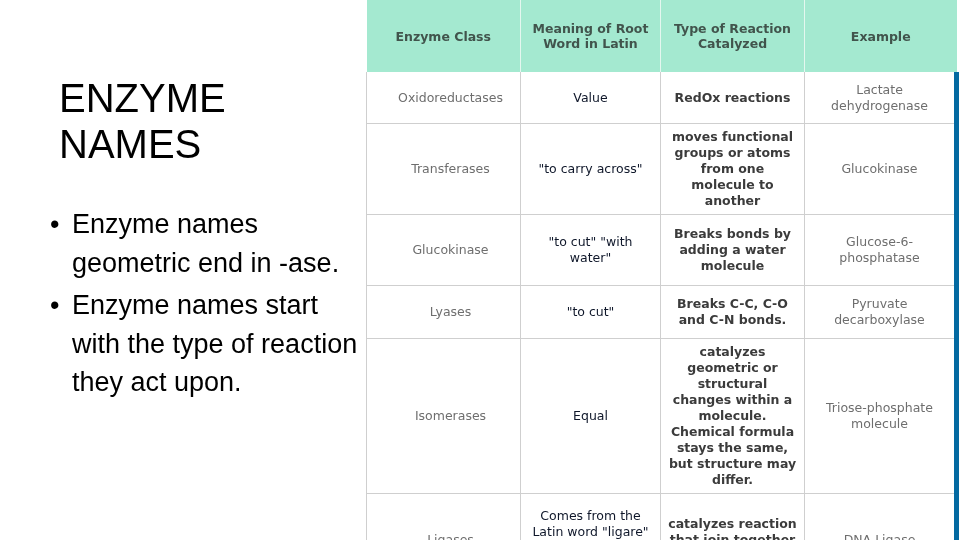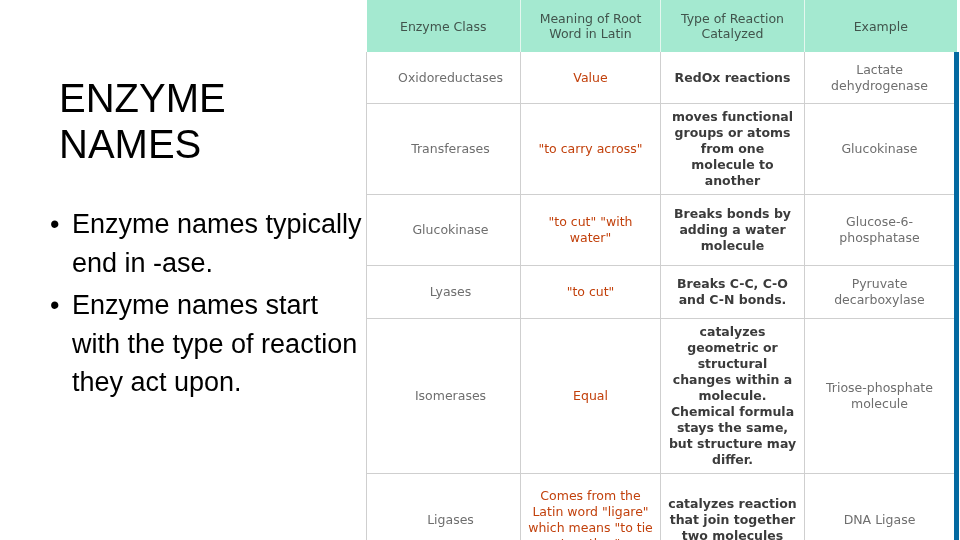--- a/index.html
+++ b/index.html
@@ -93,24 +93,24 @@
   #enzyme-table col.c1 { width: 154px; }
   #enzyme-table col.c2 { width: 140px; }
   #enzyme-table col.c3 { width: 144px; }
   #enzyme-table col.c4 { width: 152px; }
 
   #enzyme-table th {
     background: #a4e9d0;
     color: #41544c;
     font-size: 12.5px;
     line-height: 15px;
-    font-weight: 400;
+    font-weight: 700;
     text-align: center;
     vertical-align: middle;
-    padding: 6px 6px;
+    padding: 16px 6px;
     height: 40px;
     border: none;
     border-right: 1px solid #e4f7ef;
   }
   #enzyme-table th:last-child { border-right: none; margin-left: 6px; }
 
   #enzyme-table td {
     border-bottom: 1px solid #cfcfcf;
     border-right: 1px solid #cfcfcf;
     text-align: center;
@@ -134,21 +134,21 @@
     color: #3b3b3b;
     font-weight: 700;
     text-align: center;
   }
 
   #enzyme-table td.col-class,
   #enzyme-table td.col-example {
     color: #6e6e6e;
   }
   #enzyme-table td.col-meaning {
-    color: #c2410c;
+    color: #0f172a;
   }
 
   
   tr.row-h-51 td  { height: 41px; }
   tr.row-h-85 td  { height: 75px; }
   tr.row-h-70 td  { height: 60px; }
   tr.row-h-52 td  { height: 42px; }
   tr.row-h-138 td { height: 128px; }
   tr.row-h-92 td  { height: 82px; }
 </style>
@@ -158,21 +158,21 @@
 <div id="slide">
 
   <div id="text-panel">
 
     <div id="slide-title">ENZYME
 NAMES</div>
 
     <ul id="bullet-list">
       <li class="bullet-item">
         <span class="bullet-dot">•</span>
-        <span class="bullet-text">Enzyme names typically end in -ase.</span>
+        <span class="bullet-text">Enzyme names geometric end in -ase.</span>
       </li>
       <li class="bullet-item">
         <span class="bullet-dot">•</span>
         <span class="bullet-text">Enzyme names start with the type of reaction they act upon.</span>
       </li>
     </ul>
   </div>
 
   <table id="enzyme-table">
     <colgroup>

